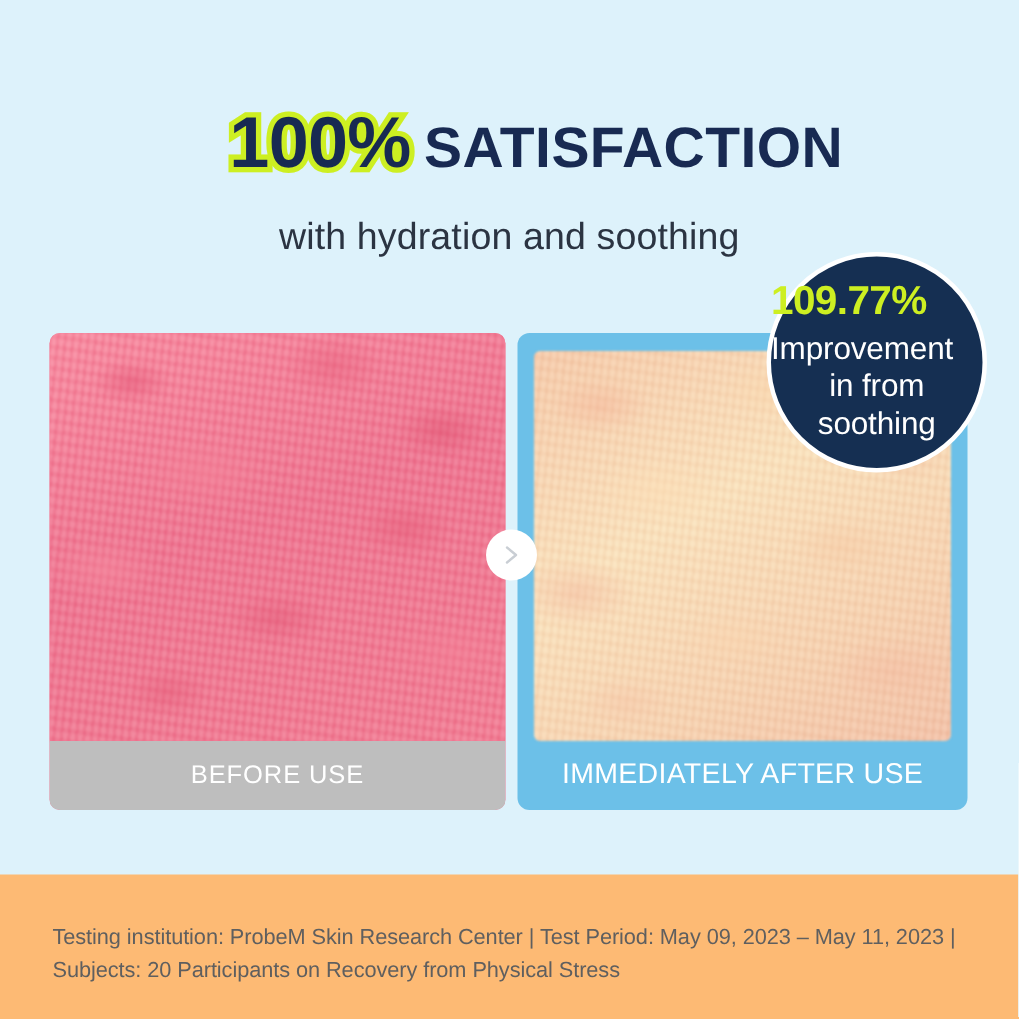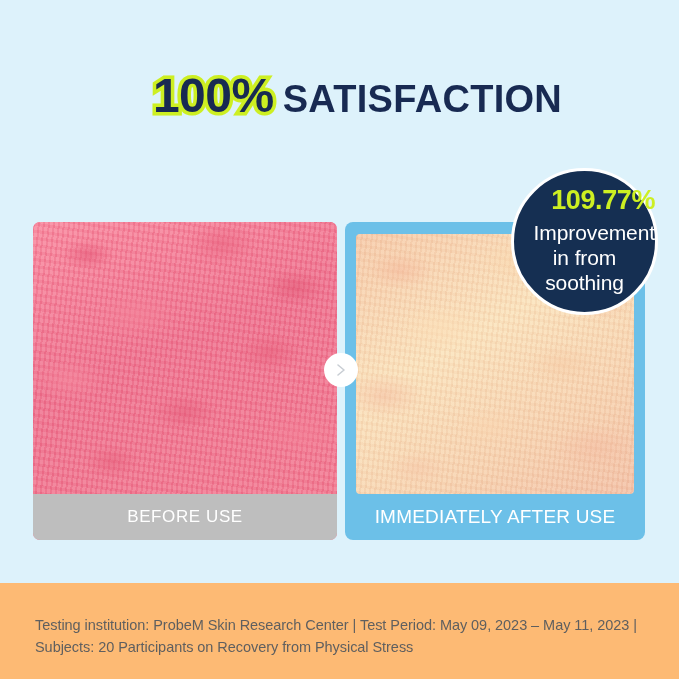--- a/index.html
+++ b/index.html
@@ -185,21 +185,21 @@
     left: 511px;
     top: 168px;
     width: 147px;
     height: 147px;
     border-radius: 50%;
     background: #152f52;
     border: 3px solid #ffffff;
     box-sizing: border-box;
     display: flex;
     flex-direction: column;
-    align-items: flex-end;
+    align-items: flex-start;
     justify-content: center;
     z-index: 8;
     text-align: center;
   }
   .badge-value {
     color: #cdef22;
     font-size: 27px;
     font-weight: bold;
     letter-spacing: -0.4px;
     line-height: 1;
@@ -235,20 +235,21 @@
 </style>
 </head>
 <body>
 
 <div id="infographic">
 
   <div class="headline">
     <span class="headline-pct">100%</span><span class="headline-word">SATISFACTION</span>
   </div>
 
+  <div class="subhead">with hydration and soothing</div>
 
   <div class="panels">
 
     <div class="panel panel-before">
       <div class="skin-before"></div>
       <div class="caption-before">BEFORE USE</div>
     </div>
 
     <div class="panel panel-after">
       <div class="skin-after"></div>

